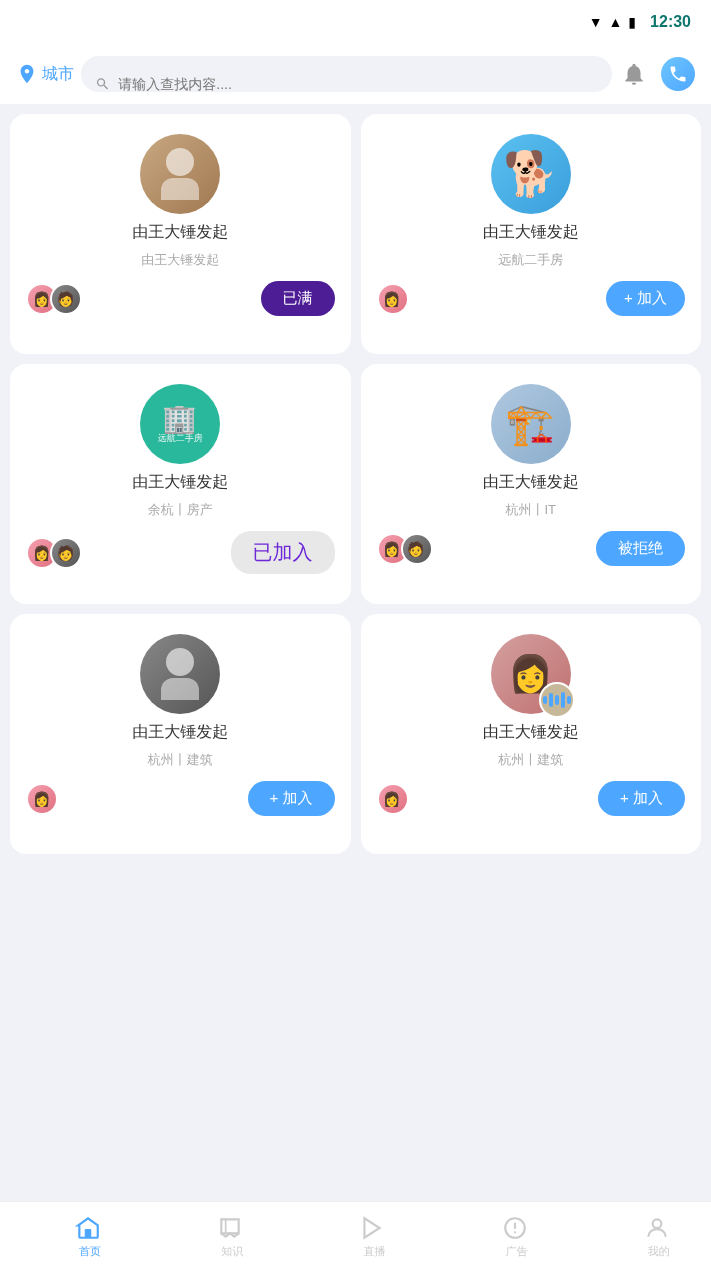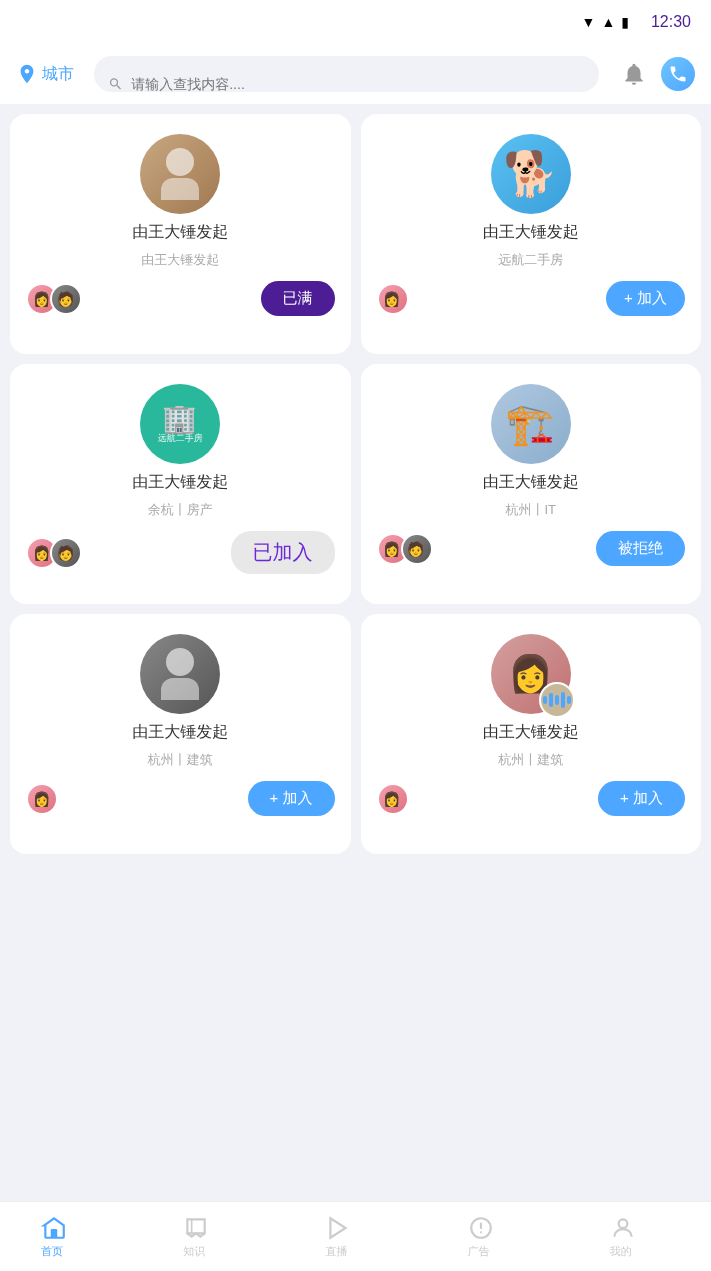--- a/index.html
+++ b/index.html
@@ -19,37 +19,37 @@
       height: 44px;
       background: #fff;
       display: flex;
       align-items: center;
       justify-content: flex-end;
       padding: 0 20px;
       gap: 6px;
     }
     .status-bar .time {
       font-size: 16px;
-      font-weight: 400;
-      color: #4c1d95;
-      margin-left: 16px;
+      font-weight: 700;
+      color: #0f766e;
+      margin-left: 8px;
     }
     .wifi-icon { font-size: 14px; }
     .signal-icon { font-size: 14px; }
     .battery-icon { font-size: 14px; }
 
     
     .header {
       width: 100%;
       height: 60px;
       background: #fff;
       display: flex;
       align-items: center;
       padding: 0 16px;
-      gap: 20px;
+      gap: 7px;
     }
     .city-btn {
       display: flex;
       align-items: center;
       gap: 4px;
       color: #4da6ff;
       font-size: 16px;
       cursor: pointer;
       white-space: nowrap;
     }
@@ -250,21 +250,21 @@
       height: 70px;
       background: #fff;
       border-top: 1px solid #eee;
       display: flex;
       align-items: center;
       justify-content: space-around;
     }
     .nav-item {
       display: flex;
       flex-direction: column;
-      align-items: flex-start;
+      align-items: flex-end;
       gap: 3px;
       cursor: pointer;
       min-width: 60px;
     }
     .nav-label {
       font-size: 11px;
       color: #ccc;
     }
     .nav-label.active {
       color: #4da6ff;

